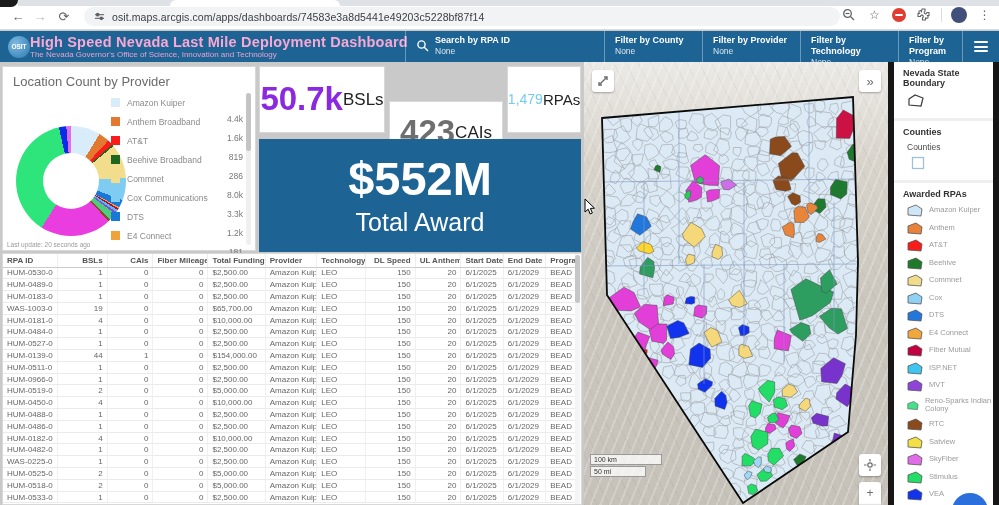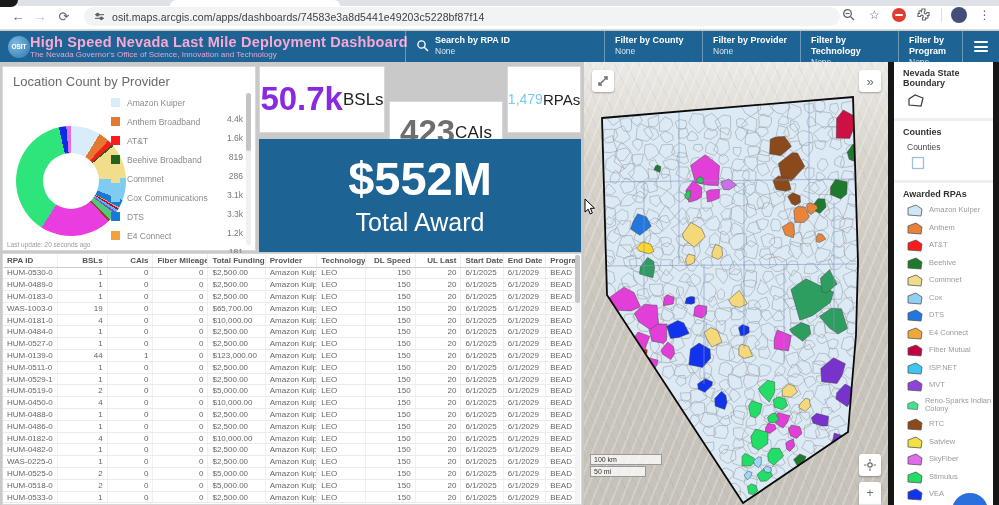--- a/index.html
+++ b/index.html
@@ -220,21 +220,21 @@
           <span class="vl">819</span>
         </div>
         <div class="dlegrow">
           <span class="sw" style="background: rgb(32, 101, 31);"></span>
           <span class="nm">Beehive Broadband</span>
           <span class="vl">286</span>
         </div>
         <div class="dlegrow">
           <span class="sw" style="background: rgb(242, 221, 141);"></span>
           <span class="nm">Commnet</span>
-          <span class="vl">3.1k</span>
+          <span class="vl">8.0k</span>
         </div>
         <div class="dlegrow">
           <span class="sw" style="background: rgb(127, 204, 242);"></span>
           <span class="nm">Cox Communications</span>
           <span class="vl">3.3k</span>
         </div>
         <div class="dlegrow">
           <span class="sw" style="background: rgb(24, 120, 215);"></span>
           <span class="nm">DTS</span>
           <span class="vl">1.2k</span>
@@ -273,21 +273,21 @@
       <thead>
           <tr id="theadrow">
             <th class="al" style="width: 9.6%;">RPA ID</th>
             <th class="ar" style="width: 8.6%;">BSLs</th>
             <th class="ar" style="width: 8%;">CAIs</th>
             <th class="ar" style="width: 9.6%; margin-top: 42px;">Fiber Mileage</th>
             <th class="al" style="width: 10%;">Total Funding</th>
             <th class="al" style="width: 9%;">Provider</th>
             <th class="al" style="width: 8.6%;">Technology</th>
             <th class="ar" style="width: 8.6%;">DL Speed</th>
-            <th class="ar" style="width: 8%;">UL Last</th>
+            <th class="ar" style="width: 8%;">UL Anthem</th>
             <th class="al" style="width: 7.4%;">Start Date</th>
             <th class="al" style="width: 7.4%;">End Date</th>
             <th class="al" style="width: 5.2%;">Program</th>
           </tr>
         </thead>
       <tbody id="tbody">
           <tr>
             <td class="al">HUM-0530-0</td>
             <td class="ar">1</td>
             <td class="ar">0</td>
@@ -383,21 +383,21 @@
             <td class="ar">20</td>
             <td class="al">6/1/2025</td>
             <td class="al">6/1/2029</td>
             <td class="al">BEAD</td>
           </tr>
           <tr>
             <td class="al">HUM-0139-0</td>
             <td class="ar">44</td>
             <td class="ar">1</td>
             <td class="ar">0</td>
-            <td class="al">$123,000.00</td>
+            <td class="al">$154,000.00</td>
             <td class="al">Amazon Kuip ...</td>
             <td class="al">LEO</td>
             <td class="ar">150</td>
             <td class="ar">20</td>
             <td class="al">6/1/2025</td>
             <td class="al">6/1/2029</td>
             <td class="al">BEAD</td>
           </tr>
           <tr>
             <td class="al">HUM-0511-0</td>
@@ -407,21 +407,21 @@
             <td class="al">$2,500.00</td>
             <td class="al">Amazon Kuip ...</td>
             <td class="al">LEO</td>
             <td class="ar">150</td>
             <td class="ar">20</td>
             <td class="al">6/1/2025</td>
             <td class="al">6/1/2029</td>
             <td class="al">BEAD</td>
           </tr>
           <tr>
-            <td class="al">HUM-0529-1</td>
+            <td class="al">HUM-0966-0</td>
             <td class="ar">1</td>
             <td class="ar">0</td>
             <td class="ar">0</td>
             <td class="al">$2,500.00</td>
             <td class="al">Amazon Kuip ...</td>
             <td class="al">LEO</td>
             <td class="ar">150</td>
             <td class="ar">20</td>
             <td class="al">6/1/2025</td>
             <td class="al">6/1/2029</td>

